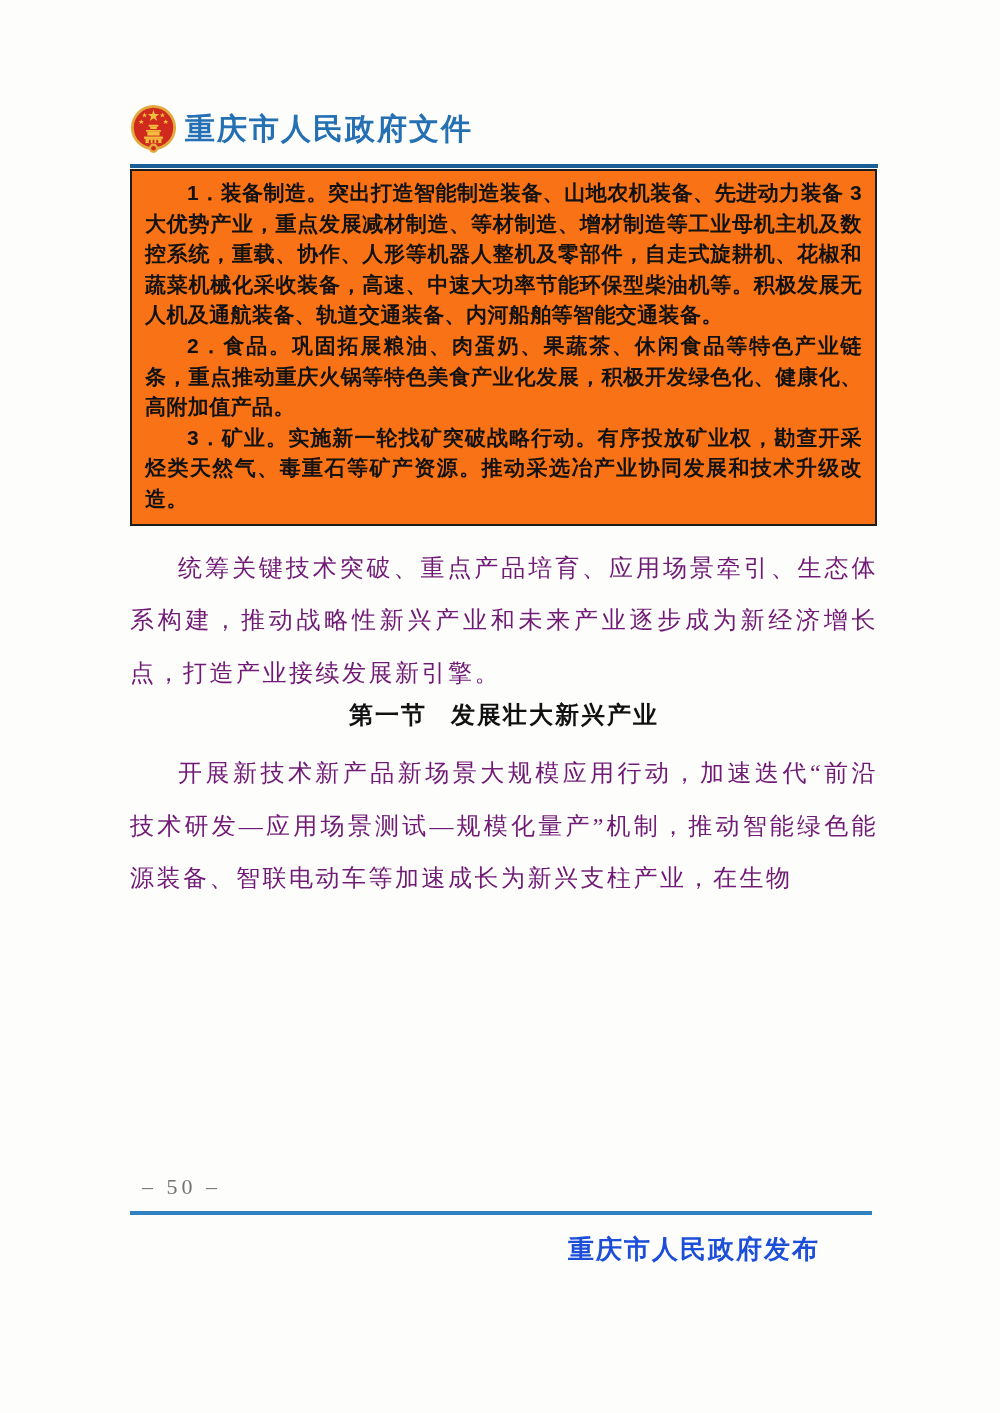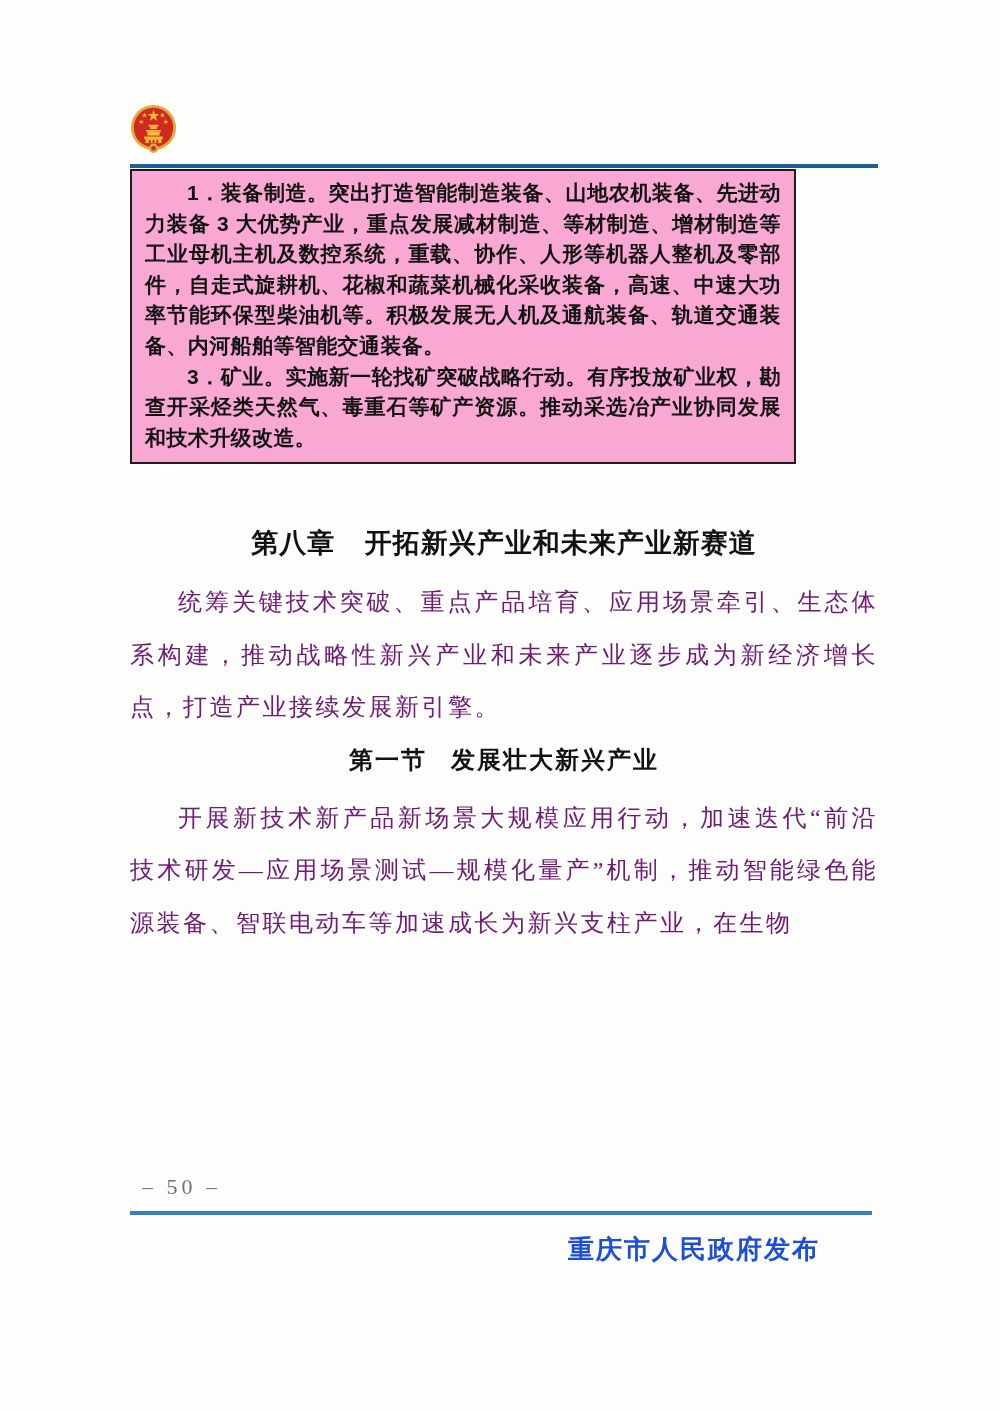--- a/index.html
+++ b/index.html
@@ -27,24 +27,24 @@
     font-family:"Liberation Serif","DejaVu Serif",serif;
     white-space:nowrap;
   }
   .header-rule{
     height:4px;background:#1a6096;margin-top:10px;width:100%;
   }
   
   .doc-box{
     box-sizing:border-box;
     border:2px solid #1c1c1c;
-    width:666px;
+    width:747px;
     margin-top:1px;
     padding:7px 13px 9px 13px;
-    background:#f9a8d4;
+    background:#f97316;
   }
   .doc-box p{
     margin:0;
     font-family:"Liberation Sans","DejaVu Sans",sans-serif;
     font-weight:600;
     font-size:21px;
     line-height:30.6px;
     text-align:justify;
     text-indent:2em;
     letter-spacing:0.4px;
@@ -68,21 +68,20 @@
     font-size:24px;
     line-height:52.5px;
     text-align:justify;
     text-indent:2em;
     letter-spacing:2.5px;
     color:#701a75;
     font-family:"Liberation Serif","DejaVu Serif",serif;
   }
   
   .section-heading{
-    margin-top:10px;
     text-align:center;
     font-weight:bold;
     font-size:24px;
     line-height:32px;
     letter-spacing:2px;
     color:#111;
     font-family:"Liberation Serif","DejaVu Serif",serif;
   }
   .section-heading .hd-label{margin-right:1em;}
   
@@ -127,31 +126,30 @@
       <rect x="37" y="59" width="26" height="8" fill="#f2bc3d"></rect>
       <rect x="30" y="69" width="40" height="5" fill="#f2bc3d"></rect>
       <rect x="33" y="74" width="34" height="9" fill="#f2bc3d"></rect>
       <rect x="40" y="76" width="4" height="7" fill="#cf2a1d"></rect>
       <rect x="48" y="76" width="4" height="7" fill="#cf2a1d"></rect>
       <rect x="56" y="76" width="4" height="7" fill="#cf2a1d"></rect>
 
       <circle cx="50" cy="94" r="10" fill="#e2a93c"></circle>
       <circle cx="50" cy="94" r="5" fill="#cf2a1d"></circle>
     </svg>
+    <div class="header-title">重庆市人民政府文件</div>
   </div>
   <div class="header-rule"></div>
 
   <div class="doc-box">
     <p>1．装备制造。突出打造智能制造装备、山地农机装备、先进动力装备 3 大优势产业，重点发展减材制造、等材制造、增材制造等工业母机主机及数控系统，重载、协作、人形等机器人整机及零部件，自走式旋耕机、花椒和蔬菜机械化采收装备，高速、中速大功率节能环保型柴油机等。积极发展无人机及通航装备、轨道交通装备、内河船舶等智能交通装备。</p>
+    <p>2．食品。巩固拓展粮油、肉蛋奶、果蔬茶、休闲食品等特色产业链条，重点推动重庆火锅等特色美食产业化发展，积极开发绿色化、健康化、高附加值产品。</p>
     <p>3．矿业。实施新一轮找矿突破战略行动。有序投放矿业权，勘查开采烃类天然气、毒重石等矿产资源。推动采选冶产业协同发展和技术升级改造。</p>
   </div>
 
-  <div class="chapter-heading">
-    <span class="hd-label">第八章</span><span>开拓新兴产业和未来产业新赛道</span>
-  </div>
 
   <p class="body-para">统筹关键技术突破、重点产品培育、应用场景牵引、生态体系构建，推动战略性新兴产业和未来产业逐步成为新经济增长点，打造产业接续发展新引擎。</p>
 
   <div class="section-heading">
     <span class="hd-label">第一节</span><span>发展壮大新兴产业</span>
   </div>
 
   <p class="body-para">开展新技术新产品新场景大规模应用行动，加速迭代“前沿技术研发—应用场景测试—规模化量产”机制，推动智能绿色能源装备、智联电动车等加速成长为新兴支柱产业，在生物</p>
 
   <div class="page-number">– 50 –</div>

